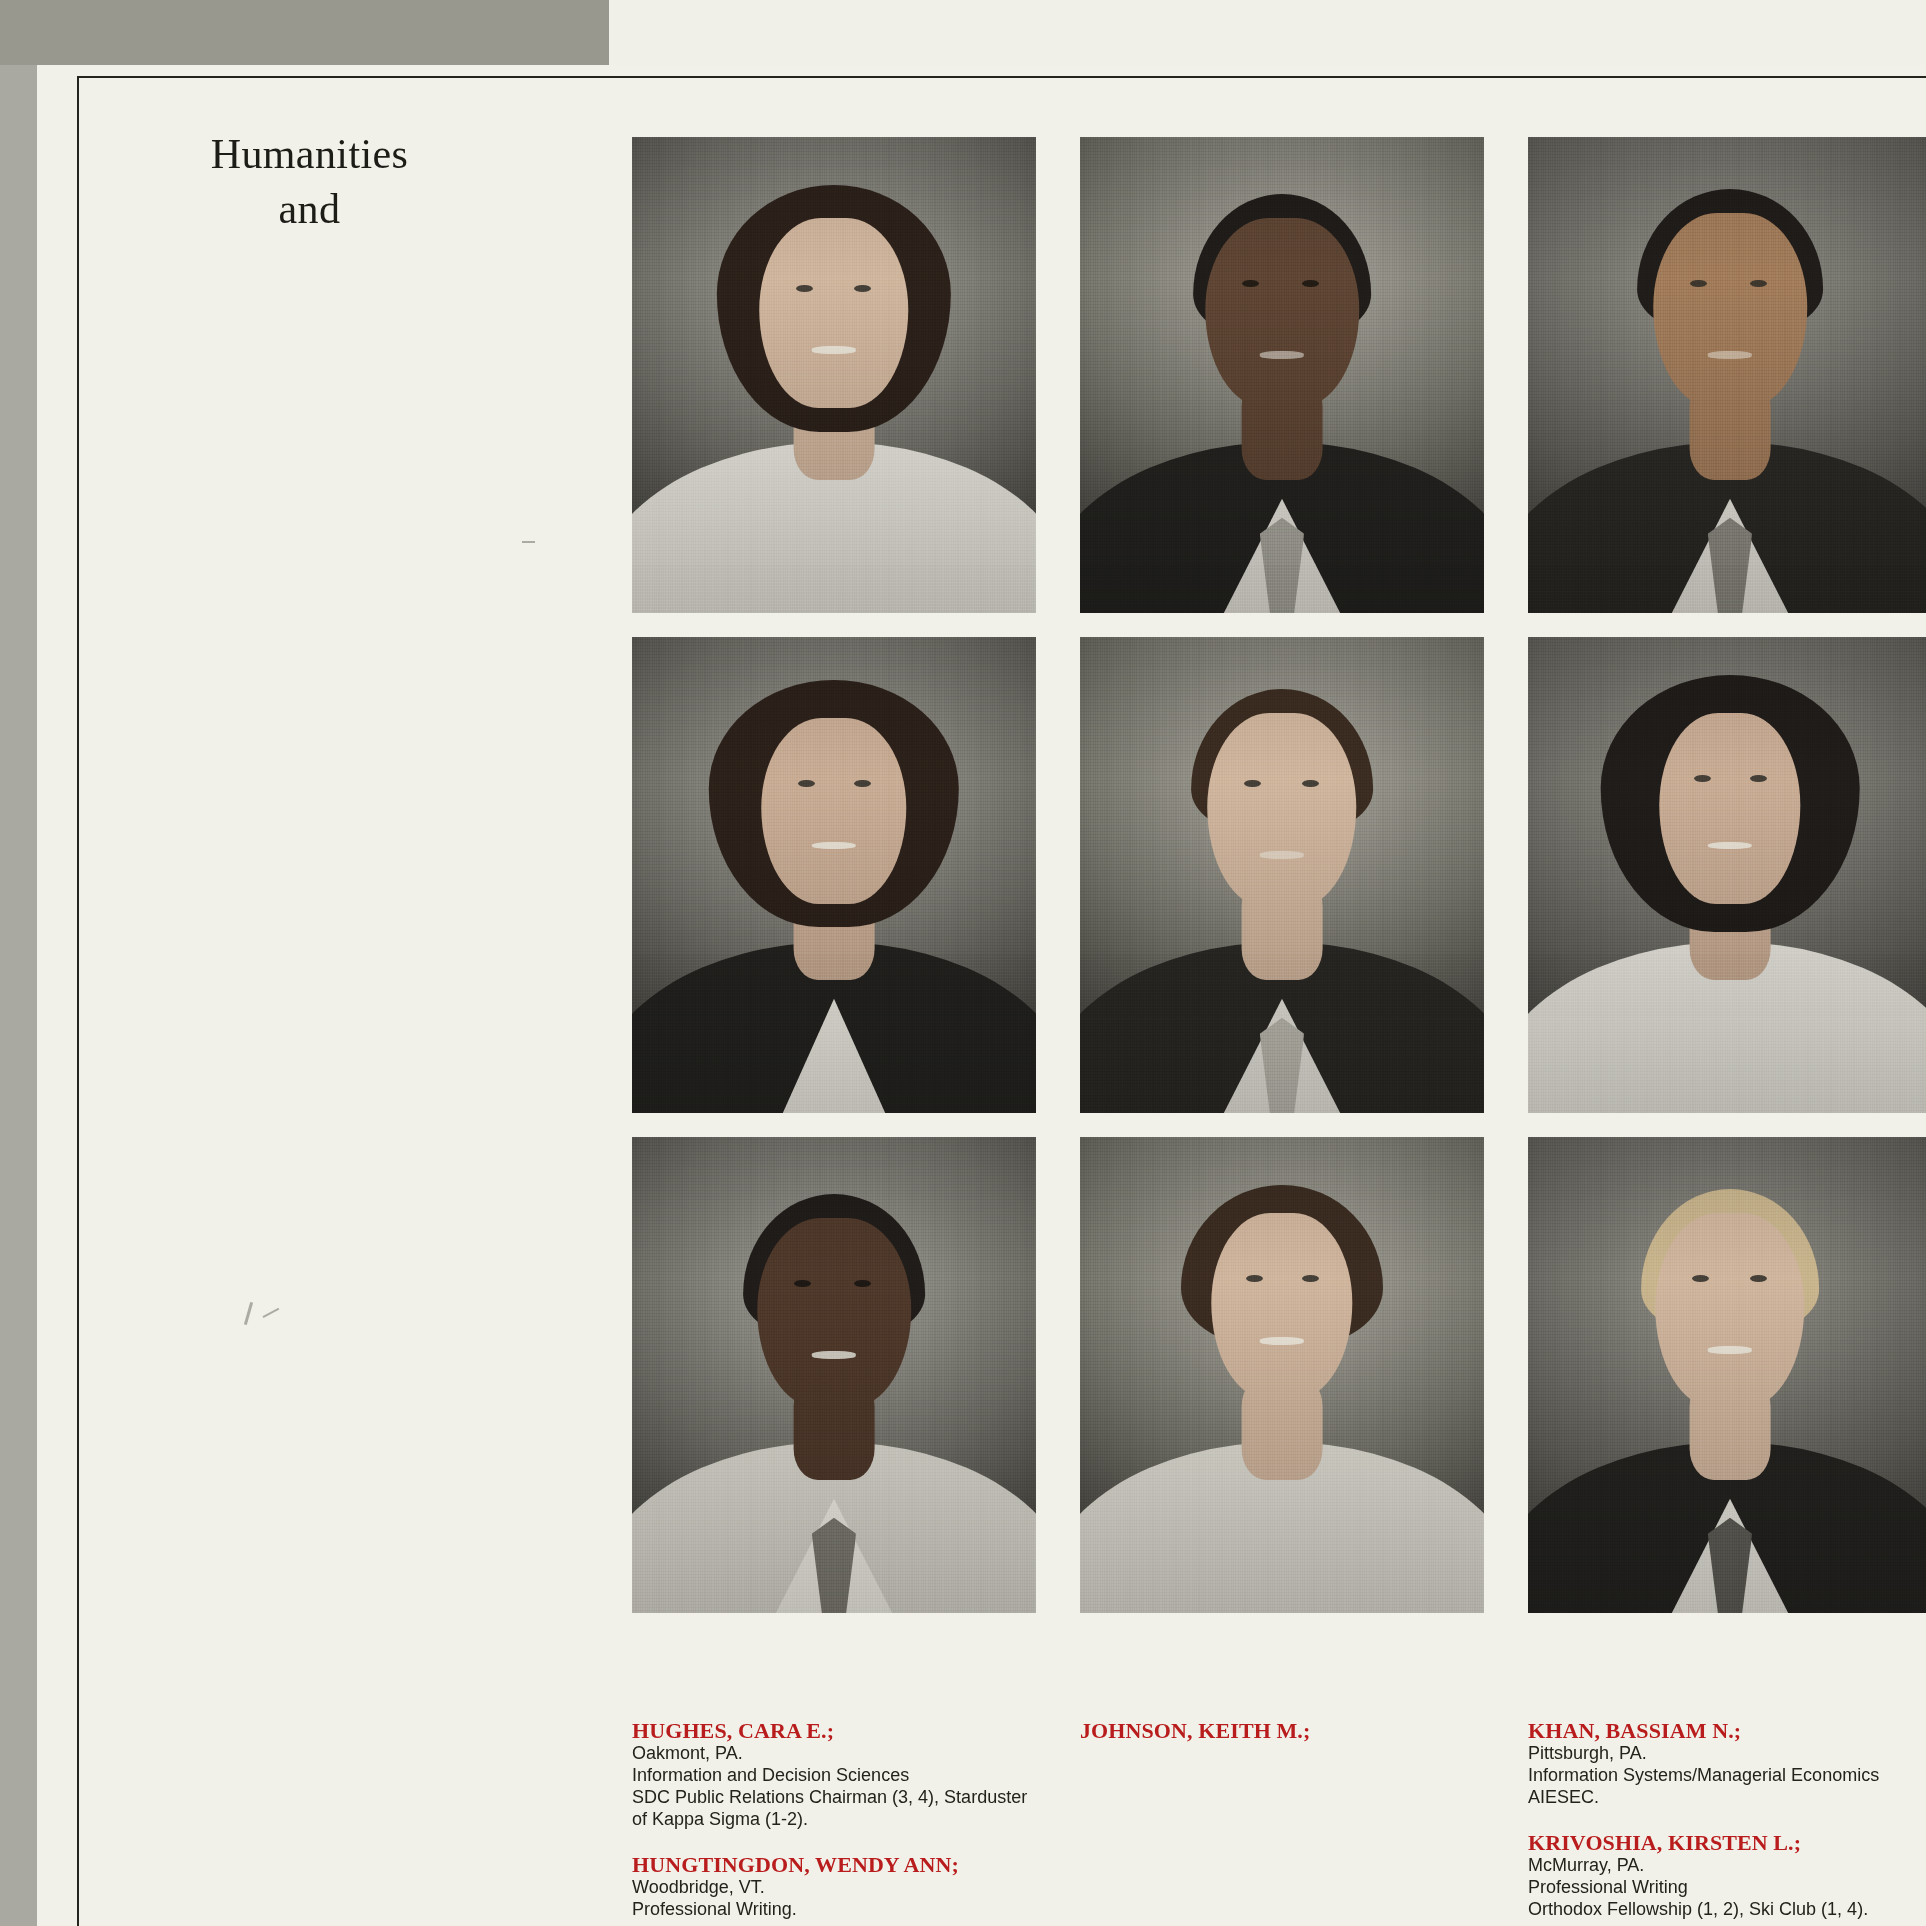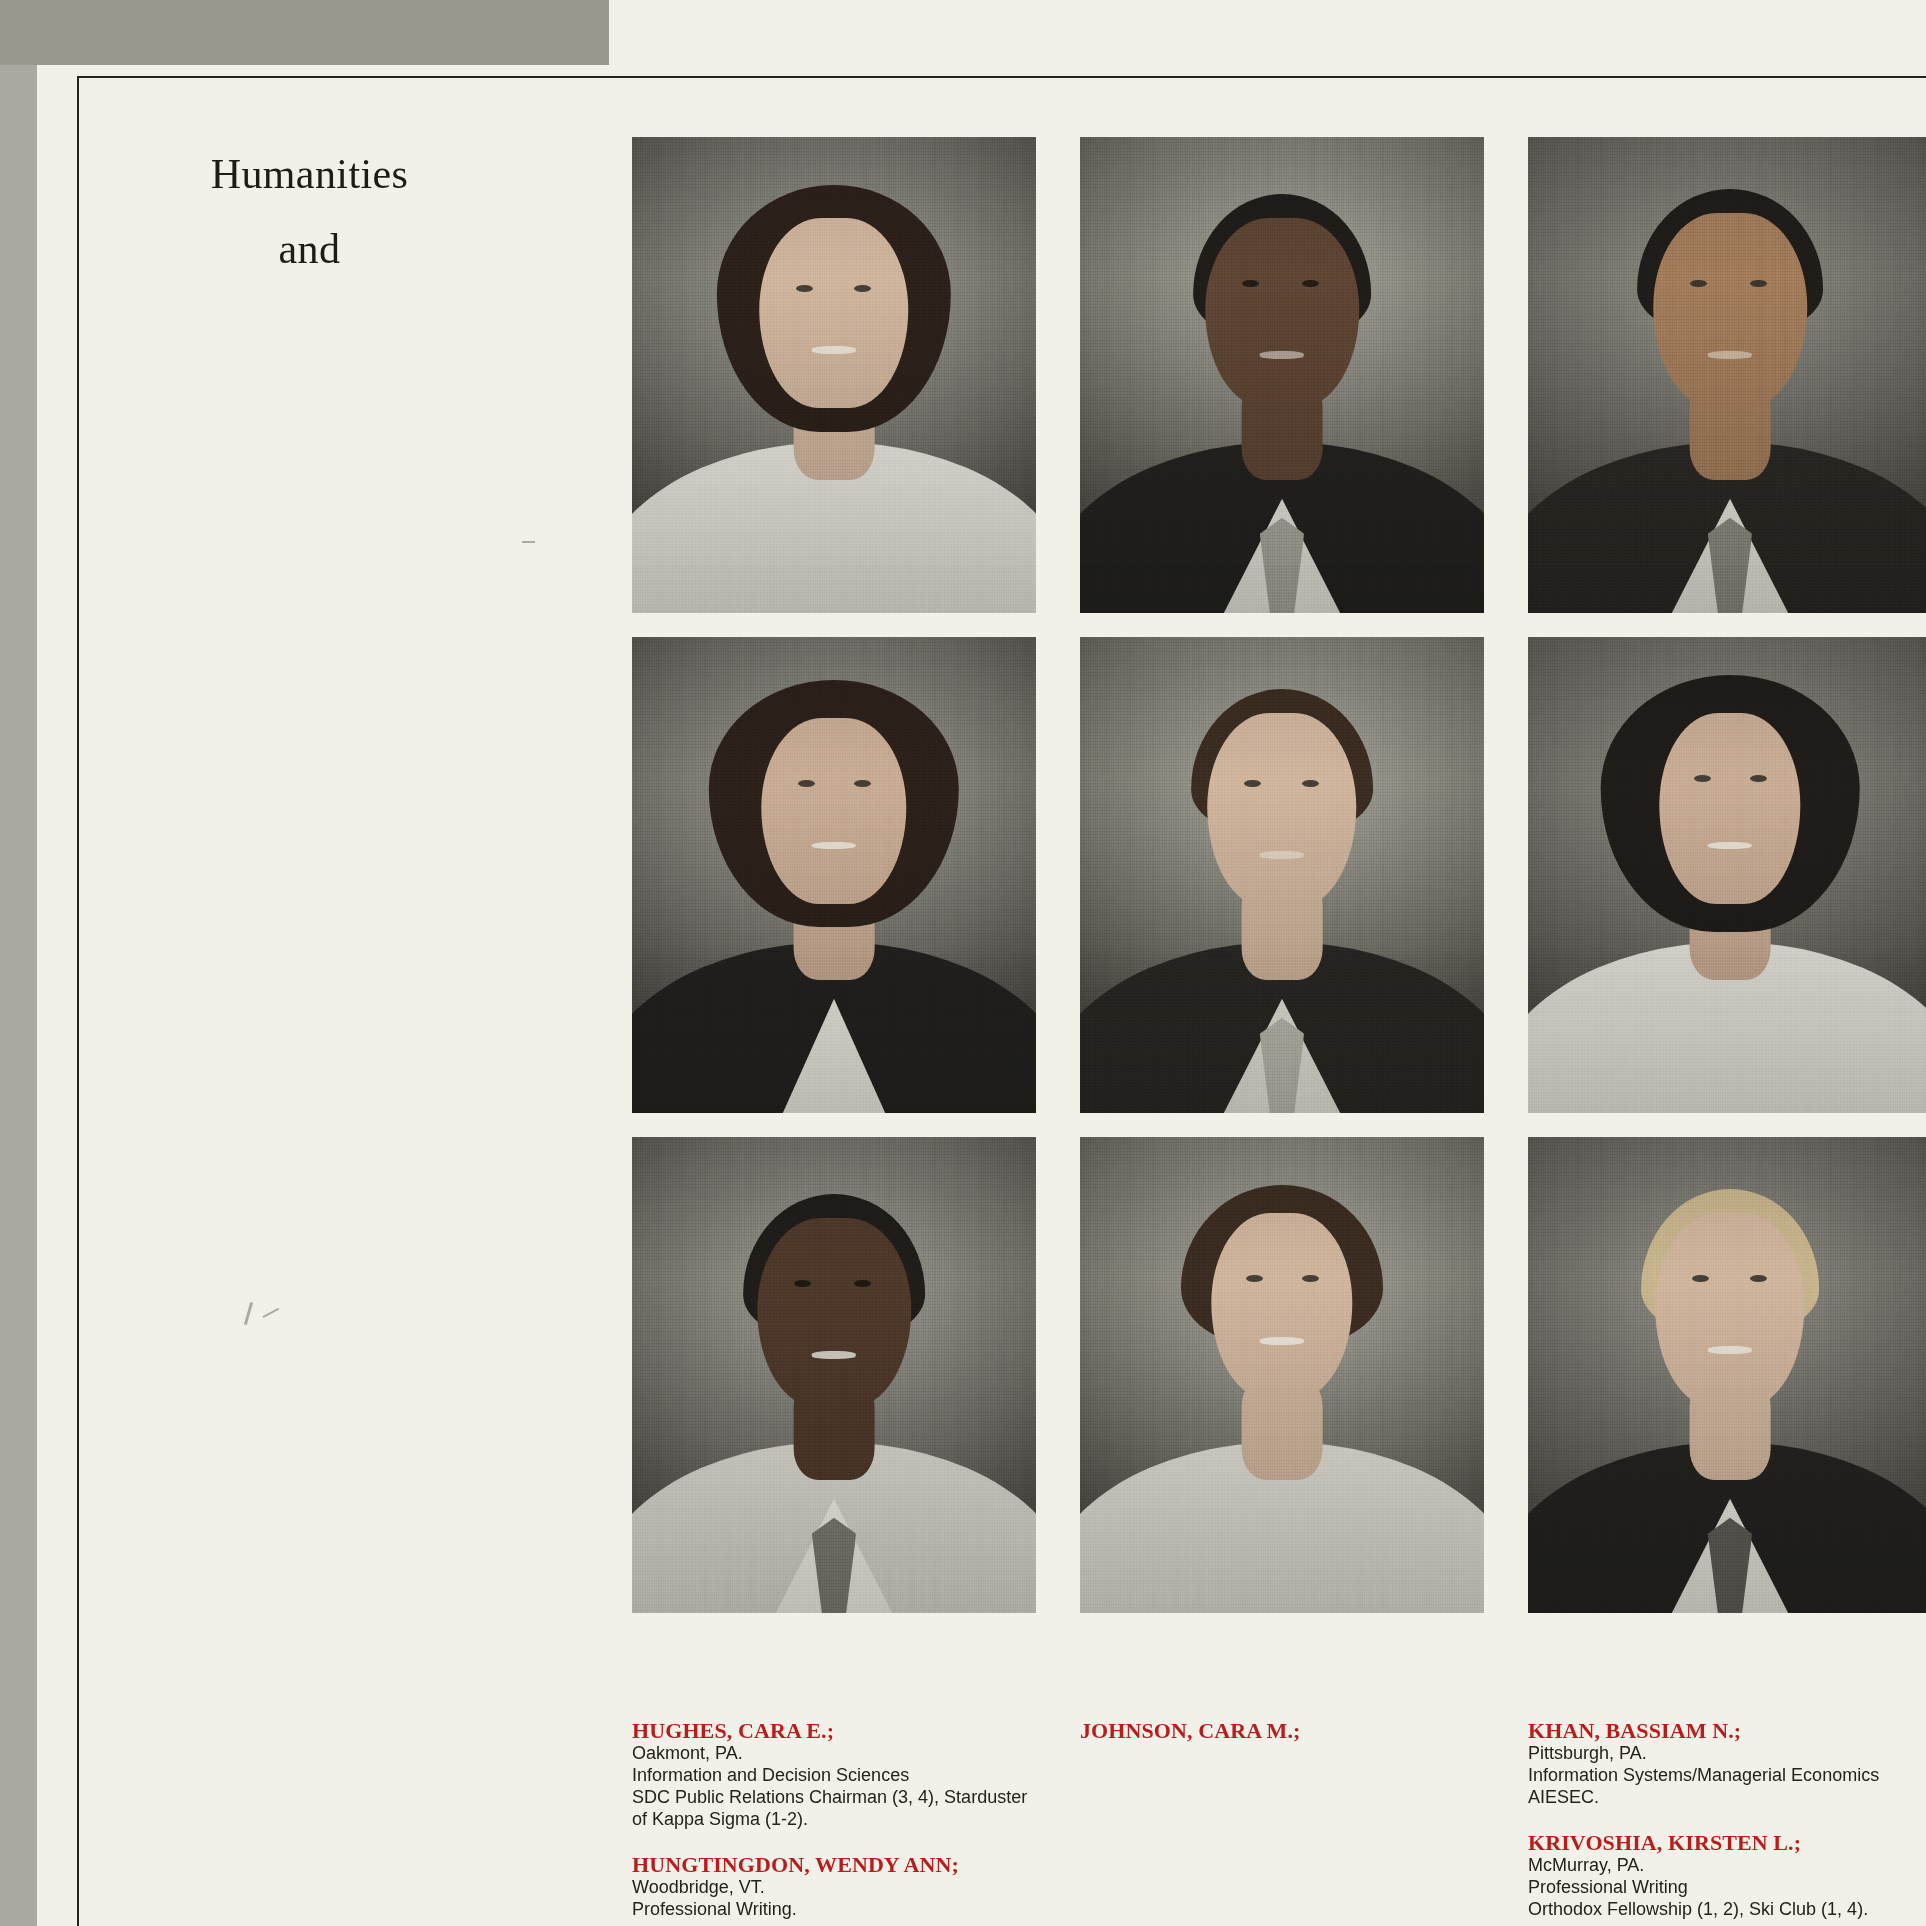--- a/index.html
+++ b/index.html
@@ -62,21 +62,21 @@
     left: 92px;
     top: 127px;
     width: 435px;
     text-align: center;
     font-family: "Liberation Serif", serif;
     font-size: 42px;
     line-height: 1.30;
     color: #1d1d18;
     letter-spacing: 0.4px;
   }
-  .section-title div { white-space: nowrap; margin-top: 20px; }
+  .section-title div { white-space: nowrap; }
 
   
   .speck {
     position: absolute;
     background: #8d8d84;
     opacity: .7;
   }
 
   
   .grid {
@@ -436,21 +436,21 @@
       <div class="entry">
         <div class="ename">HUNGTINGDON, WENDY ANN;</div>
         <div class="edet" style="white-space:pre-line">Woodbridge, VT.
 Professional Writing.</div>
       </div>
 
     </div>
 
     <div class="col">
       <div class="entry">
-        <div class="ename">JOHNSON, CARA M.;</div>
+        <div class="ename">JOHNSON, KEITH M.;</div>
       </div>
 
     </div>
 
     <div class="col">
       <div class="entry">
         <div class="ename">KHAN, BASSIAM N.;</div>
         <div class="edet" style="white-space:pre-line">Pittsburgh, PA.
 Information Systems/Managerial Economics
 AIESEC.</div>

